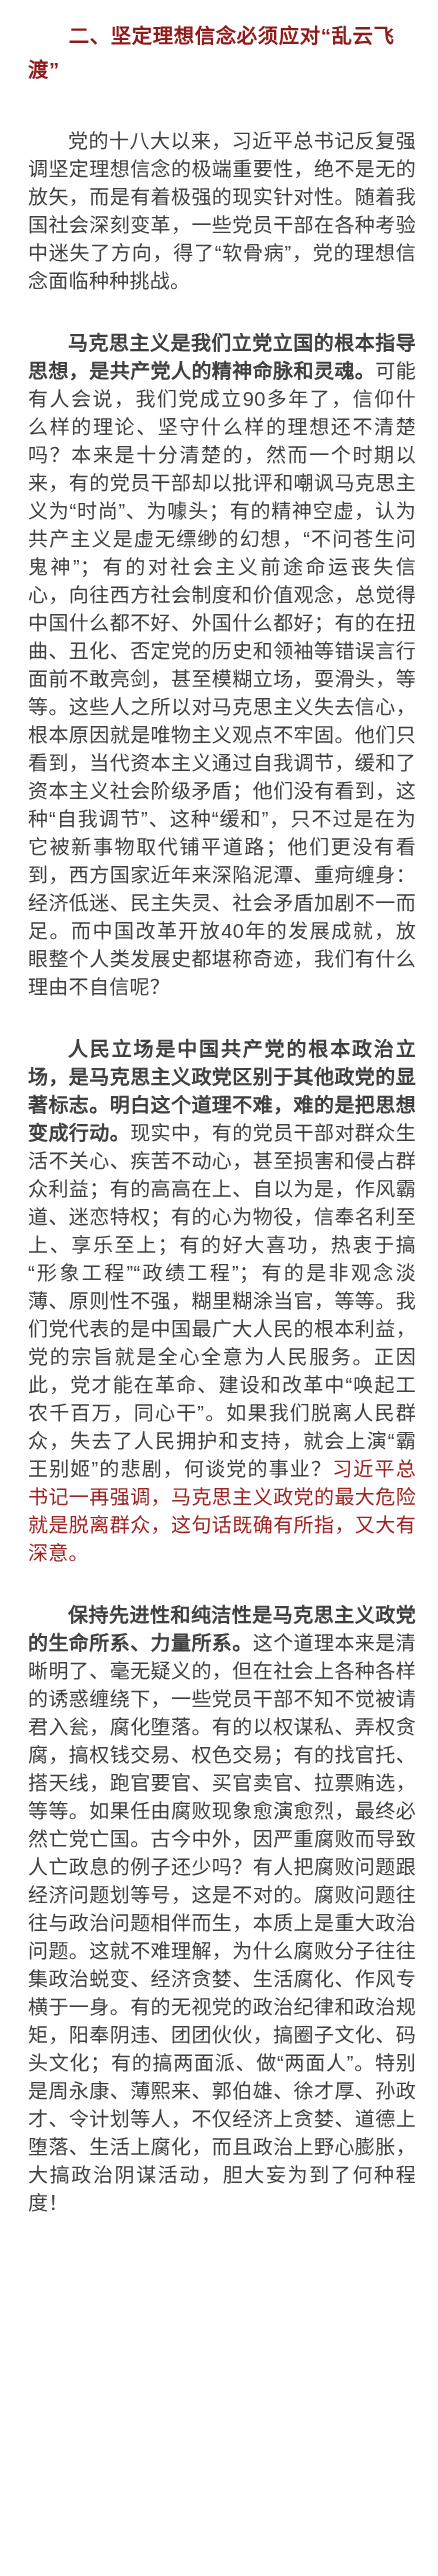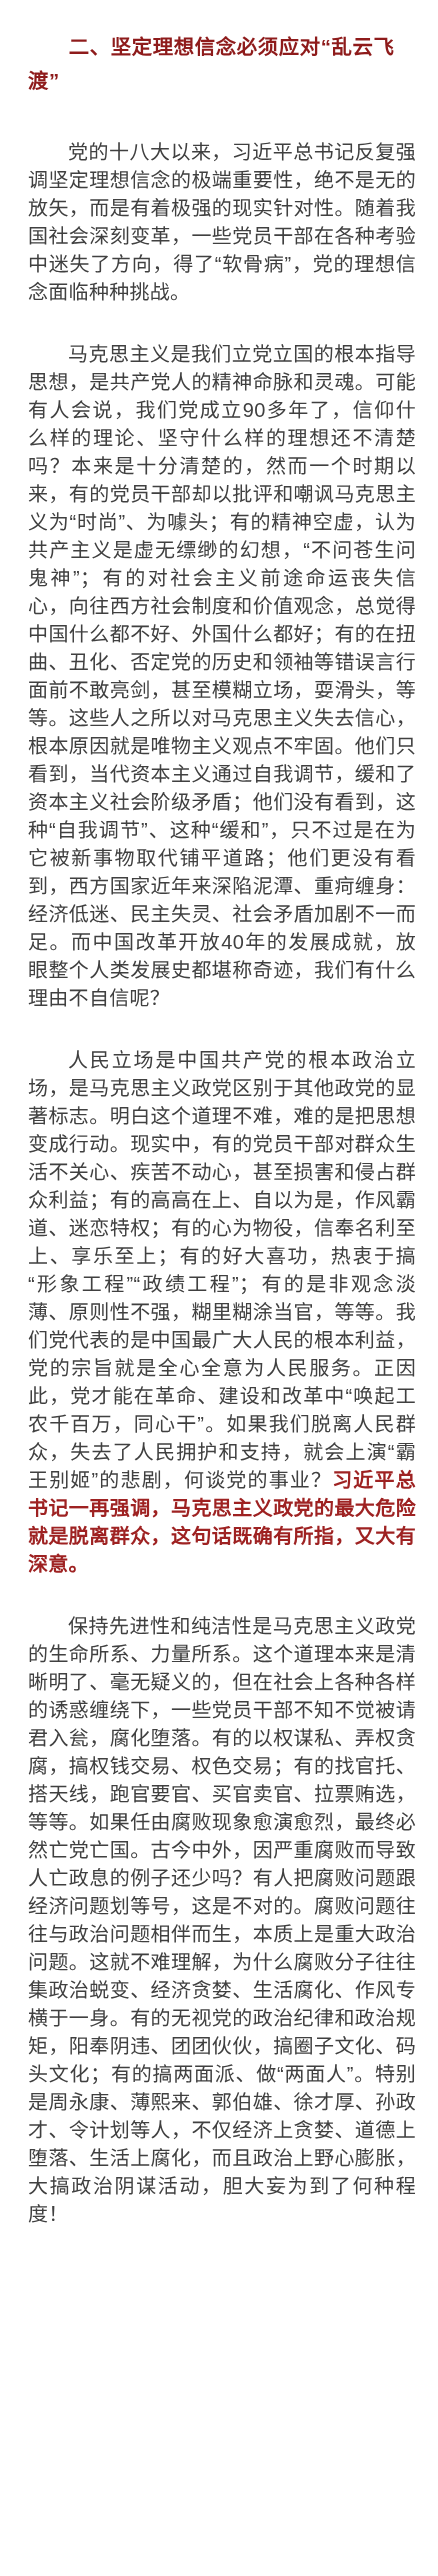--- a/index.html
+++ b/index.html
@@ -11,42 +11,42 @@
     position: relative;
     width: 439px;
     min-height: 2576px;
     margin: 0 auto;
     background: #ffffff;
     box-sizing: border-box;
     padding: 15px 23px 35px 28px;
     font-family: "Liberation Sans", "DejaVu Sans", sans-serif;
   }
   .title {
-    margin: 15px 0 40px 0;
+    margin: 4px 0 40px 0;
     font-size: 20.4px;
     line-height: 34px;
     font-weight: 700;
     text-indent: 2em;
     letter-spacing: 0.6px;
   }
   .article-body p.para {
     margin: 0 0 34px 0;
     font-size: 20px;
     line-height: 28px;
     text-indent: 2em;
     text-align: justify;
     overflow-wrap: break-word;
     letter-spacing: 0.3px;
   }
   .article-body p.para:last-child {
     margin-bottom: 0;
   }
   .seg-normal { font-weight: 400; }
-  .seg-bold   { font-weight: 400; }
-  .seg-redbold{ font-weight: 700; }
+  .seg-bold   { font-weight: 700; }
+  .seg-redbold{ font-weight: 400; }
 </style>
 </head>
 <body style="background: rgb(255, 255, 255);">
 
 <div class="page" style="background: rgb(255, 255, 255); color: rgb(64, 64, 64);">
   <h1 class="title" style="color: rgb(142, 27, 27);">二、坚定理想信念必须应对“乱云飞渡”</h1>
   <div class="article-body" id="article-body">
       <p class="para"><span class="seg-normal">党的十八大以来，习近平总书记反复强调坚定理想信念的极端重要性，绝不是无的放矢，而是有着极强的现实针对性。随着我国社会深刻变革，一些党员干部在各种考验中迷失了方向，得了“软骨病”，党的理想信念面临种种挑战。</span></p>
       <p class="para"><span class="seg-bold">马克思主义是我们立党立国的根本指导思想，是共产党人的精神命脉和灵魂。</span><span class="seg-normal">可能有人会说，我们党成立90多年了，信仰什么样的理论、坚守什么样的理想还不清楚吗？本来是十分清楚的，然而一个时期以来，有的党员干部却以批评和嘲讽马克思主义为“时尚”、为噱头；有的精神空虚，认为共产主义是虚无缥缈的幻想，“不问苍生问鬼神”；有的对社会主义前途命运丧失信心，向往西方社会制度和价值观念，总觉得中国什么都不好、外国什么都好；有的在扭曲、丑化、否定党的历史和领袖等错误言行面前不敢亮剑，甚至模糊立场，耍滑头，等等。这些人之所以对马克思主义失去信心，根本原因就是唯物主义观点不牢固。他们只看到，当代资本主义通过自我调节，缓和了资本主义社会阶级矛盾；他们没有看到，这种“自我调节”、这种“缓和”，只不过是在为它被新事物取代铺平道路；他们更没有看到，西方国家近年来深陷泥潭、重疴缠身：经济低迷、民主失灵、社会矛盾加剧不一而足。而中国改革开放40年的发展成就，放眼整个人类发展史都堪称奇迹，我们有什么理由不自信呢？</span></p>
       <p class="para"><span class="seg-bold">人民立场是中国共产党的根本政治立场，是马克思主义政党区别于其他政党的显著标志。明白这个道理不难，难的是把思想变成行动。</span><span class="seg-normal">现实中，有的党员干部对群众生活不关心、疾苦不动心，甚至损害和侵占群众利益；有的高高在上、自以为是，作风霸道、迷恋特权；有的心为物役，信奉名利至上、享乐至上；有的好大喜功，热衷于搞“形象工程”“政绩工程”；有的是非观念淡薄、原则性不强，糊里糊涂当官，等等。我们党代表的是中国最广大人民的根本利益，党的宗旨就是全心全意为人民服务。正因此，党才能在革命、建设和改革中“唤起工农千百万，同心干”。如果我们脱离人民群众，失去了人民拥护和支持，就会上演“霸王别姬”的悲剧，何谈党的事业？</span><span class="seg-redbold" style="color: rgb(158, 34, 34);">习近平总书记一再强调，马克思主义政党的最大危险就是脱离群众，这句话既确有所指，又大有深意。</span></p>

